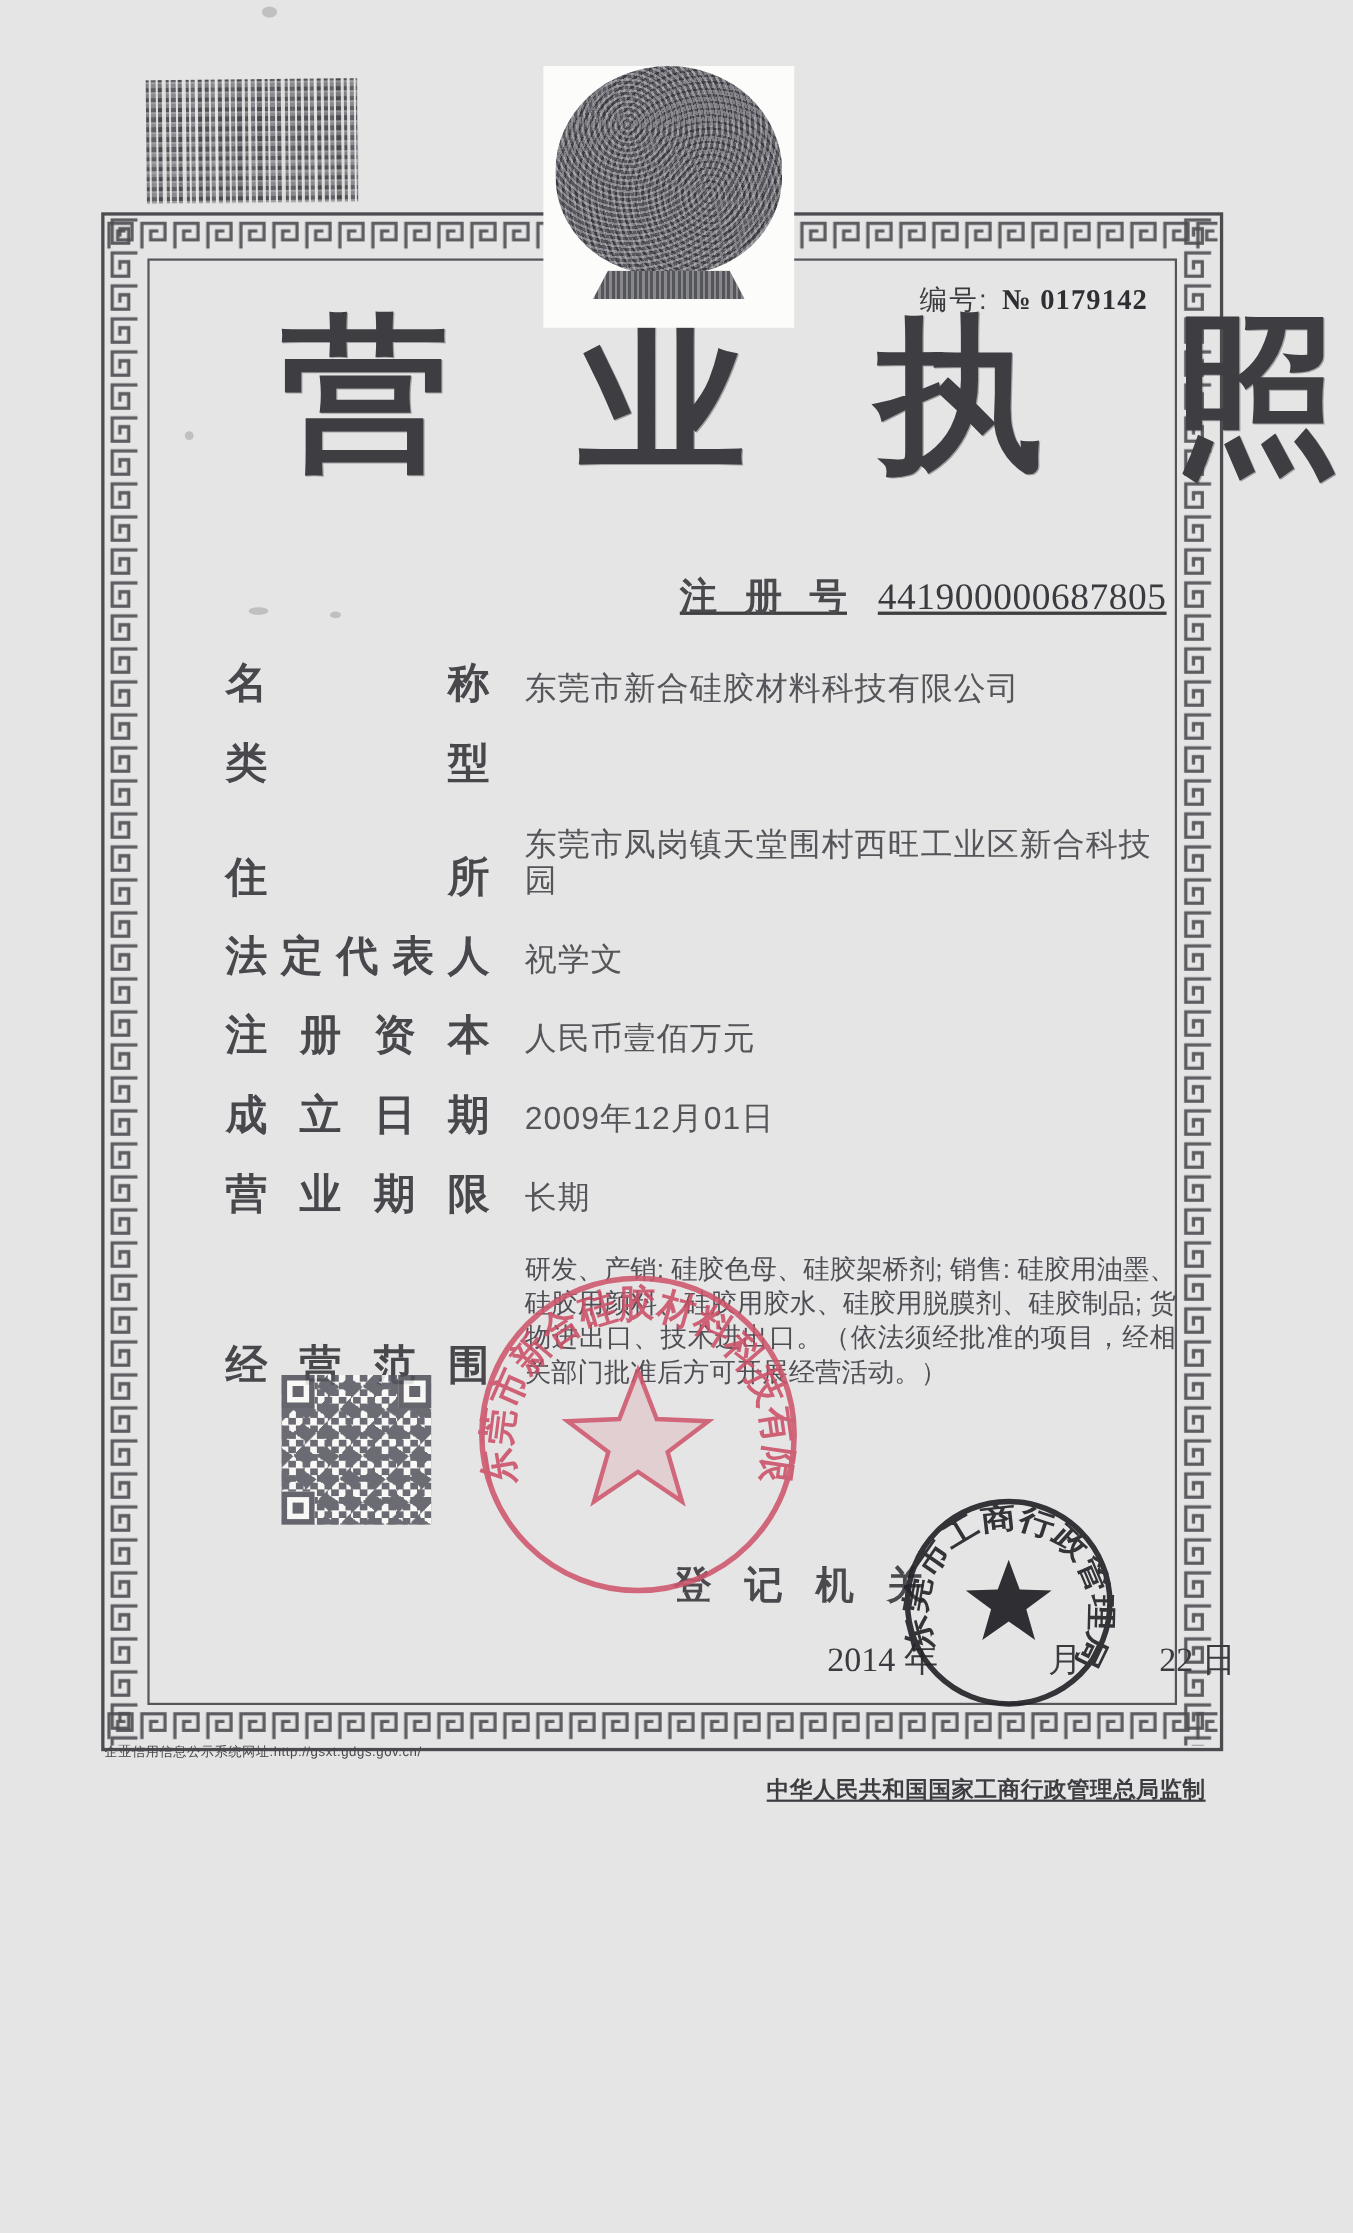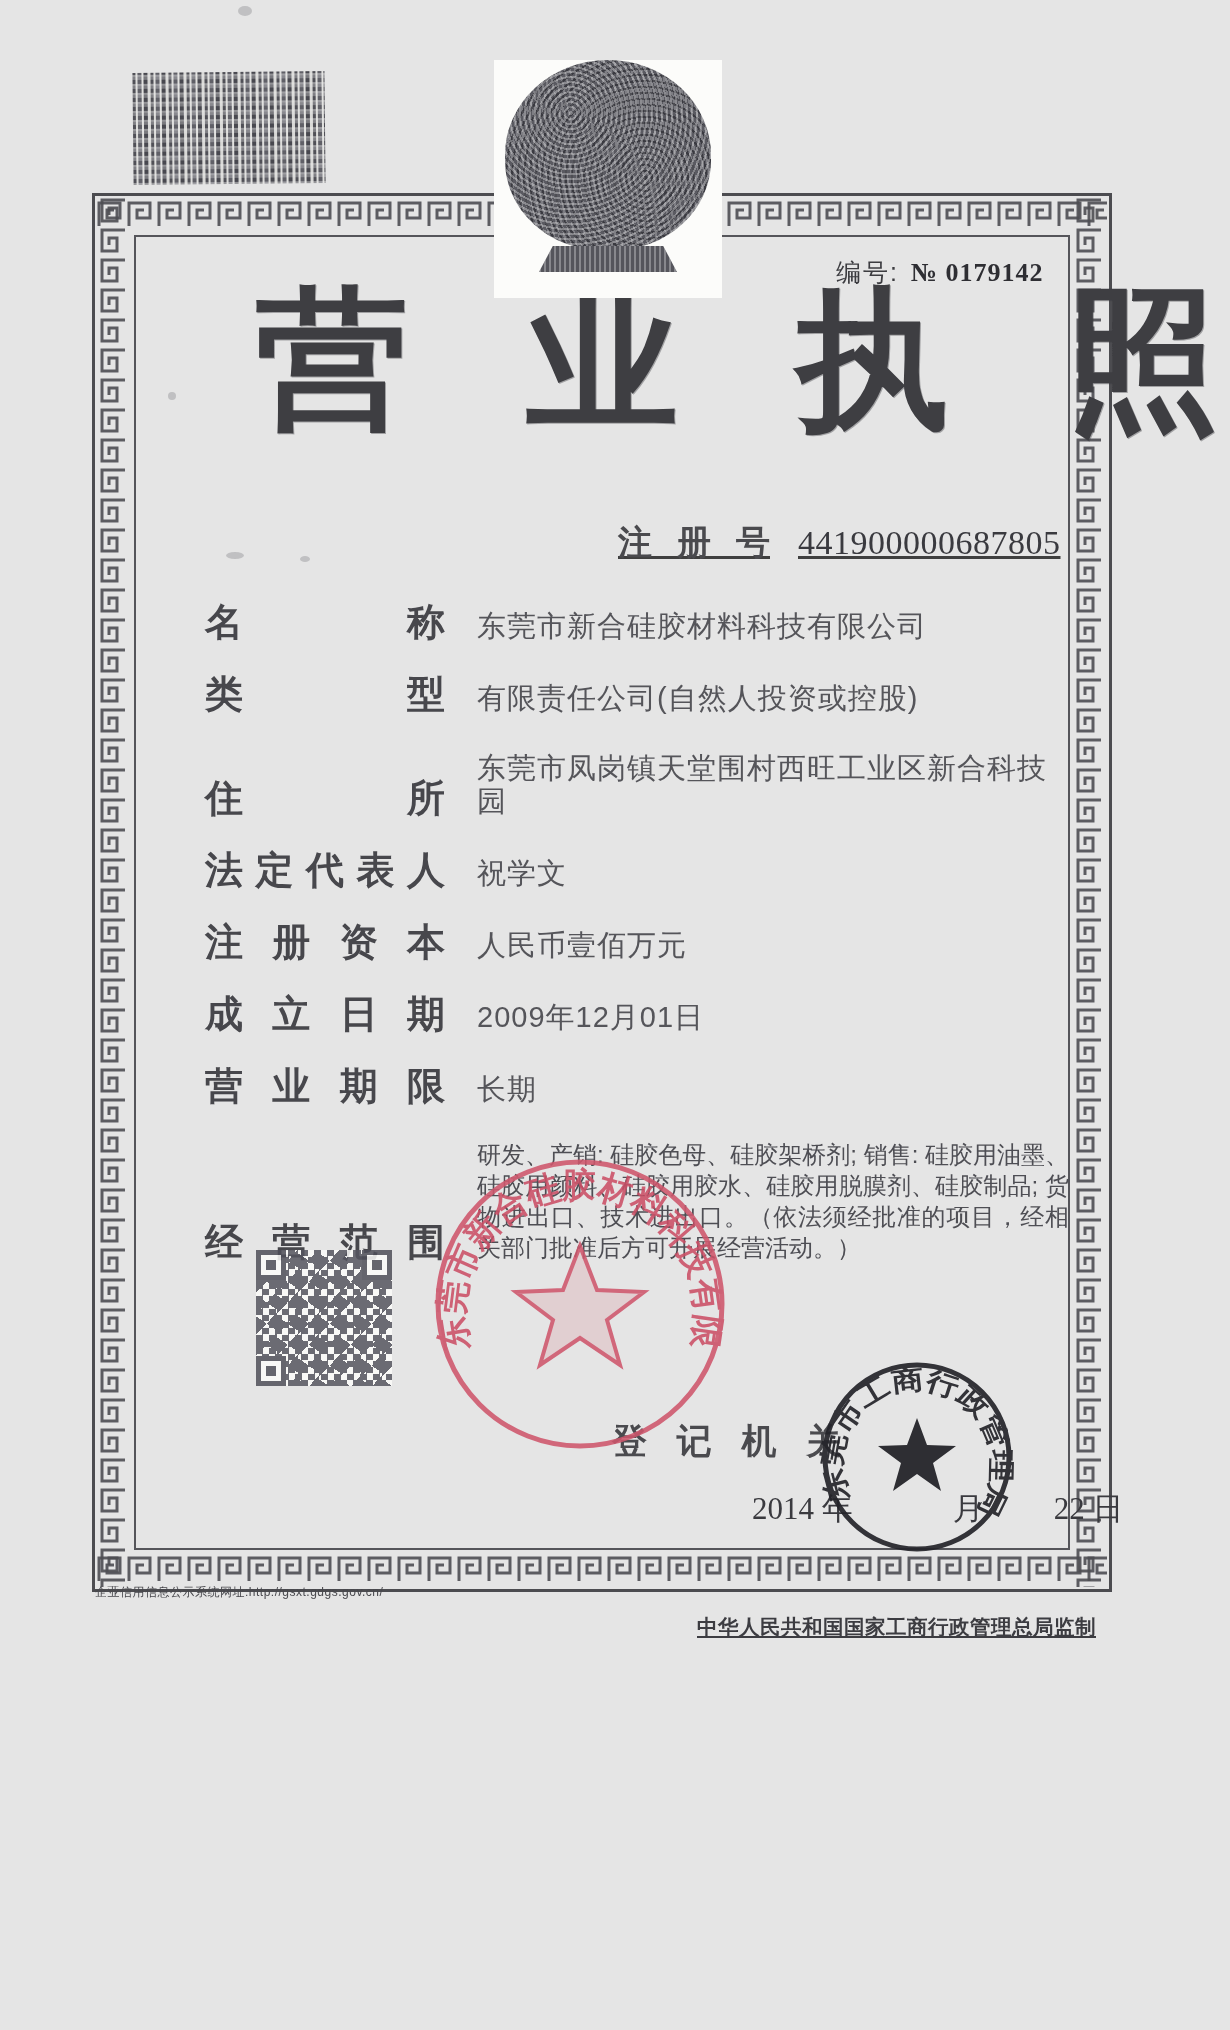--- a/index.html
+++ b/index.html
@@ -193,21 +193,20 @@
     <span class="regno-value">441900000687805</span>
   </div>
 
   <div class="fields">
     <div class="field-row">
       <span class="field-label">名称</span>
       <span class="field-value">东莞市新合硅胶材料科技有限公司</span>
     </div>
     <div class="field-row">
       <span class="field-label">类型</span>
-      <span class="field-value">有限责任公司(自然人投资或控股)</span>
     </div>
     <div class="field-row">
       <span class="field-label">住所</span>
       <span class="field-value">东莞市凤岗镇天堂围村西旺工业区新合科技园</span>
     </div>
     <div class="field-row">
       <span class="field-label">法定代表人</span>
       <span class="field-value">祝学文</span>
     </div>
     <div class="field-row">

